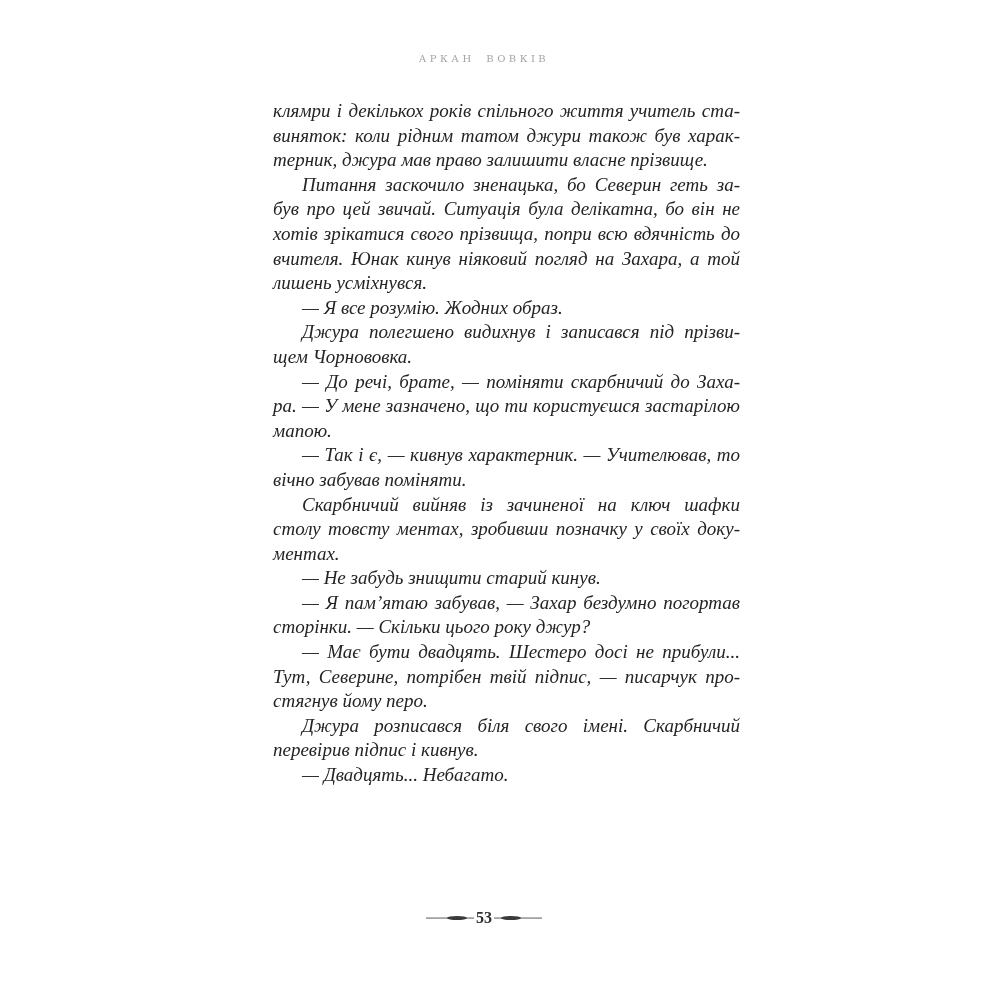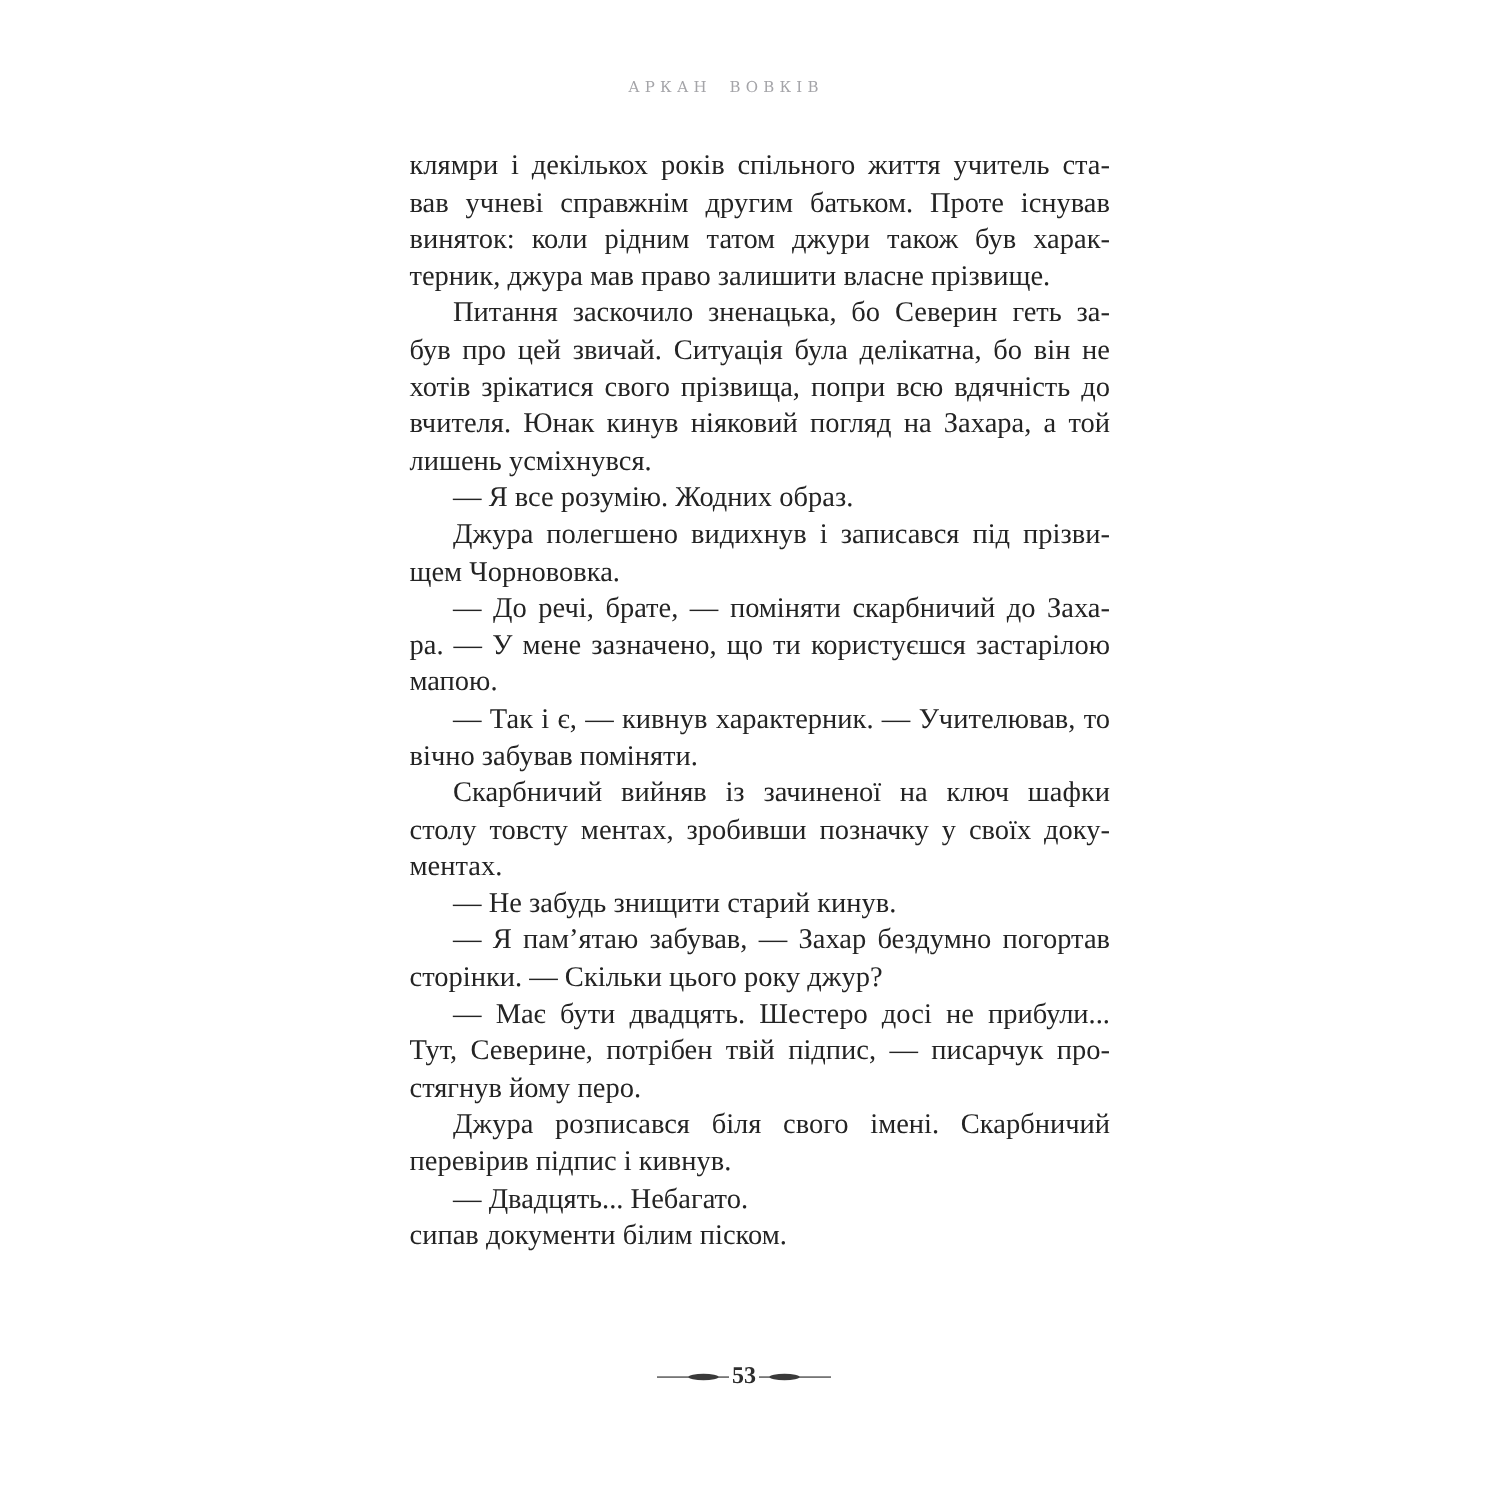--- a/index.html
+++ b/index.html
@@ -26,36 +26,36 @@
   }
   .text-block {
     position: absolute;
     left: 273px;
     top: 99px;
     width: 467px;
     font-size: 19px;
     line-height: 24.6px;
     color: #242424;
   }
-  .para { margin: 0; }
+  .para { margin: 0; font-style: italic; }
   .line {
     text-align: justify;
     text-align-last: justify;
     -moz-text-align-last: justify;
     white-space: normal;
   }
   .line.last {
     text-align-last: left;
     -moz-text-align-last: left;
   }
   .line.indent { padding-left: 29px; }
   .footer {
     position: absolute;
     top: 910px;
-    left: 12px;
+    left: 0;
     width: 100%;
     display: flex;
     align-items: center;
     justify-content: center;
     gap: 2px;
     text-align: center;
   }
   .page-number {
     font-family: "Liberation Serif", serif;
     font-size: 16px;
@@ -68,21 +68,20 @@
 </head>
 <body>
 
 <div class="page">
 
   <div class="running-header">АРКАН ВОВКІВ</div>
 
   <main class="text-block">
       <div class="para">
         <div class="line">клямри і декількох років спільного життя учитель ста-</div>
-        <div class="line">вав учневі справжнім другим батьком. Проте існував</div>
         <div class="line">виняток: коли рідним татом джури також був харак-</div>
         <div class="line last">терник, джура мав право залишити власне прізвище.</div>
       </div>
       <div class="para">
         <div class="line indent">Питання заскочило зненацька, бо Северин геть за-</div>
         <div class="line">був про цей звичай. Ситуація була делікатна, бо він не</div>
         <div class="line">хотів зрікатися свого прізвища, попри всю вдячність до</div>
         <div class="line">вчителя. Юнак кинув ніяковий погляд на Захара, а той</div>
         <div class="line last">лишень усміхнувся.</div>
       </div>
@@ -120,21 +119,20 @@
         <div class="line last">стягнув йому перо.</div>
       </div>
       <div class="para">
         <div class="line indent">Джура розписався біля свого імені. Скарбничий</div>
         <div class="line last">перевірив підпис і кивнув.</div>
       </div>
       <div class="para">
         <div class="line last indent">— Двадцять... Небагато.</div>
       </div>
       <div class="para">
-        <div class="line last">сипав документи білим піском.</div>
       </div>
     </main>
 
   <div class="footer">
     <svg class="ornament" width="48" height="8" viewBox="0 0 48 8">
       <rect x="0" y="3.6" width="48" height="0.9" fill="#4a4a4a"></rect>
       <ellipse cx="31" cy="4" rx="10" ry="2.1" fill="#3a3a3a"></ellipse>
     </svg>
     <span class="page-number">53</span>
     <svg class="ornament" width="48" height="8" viewBox="0 0 48 8">

